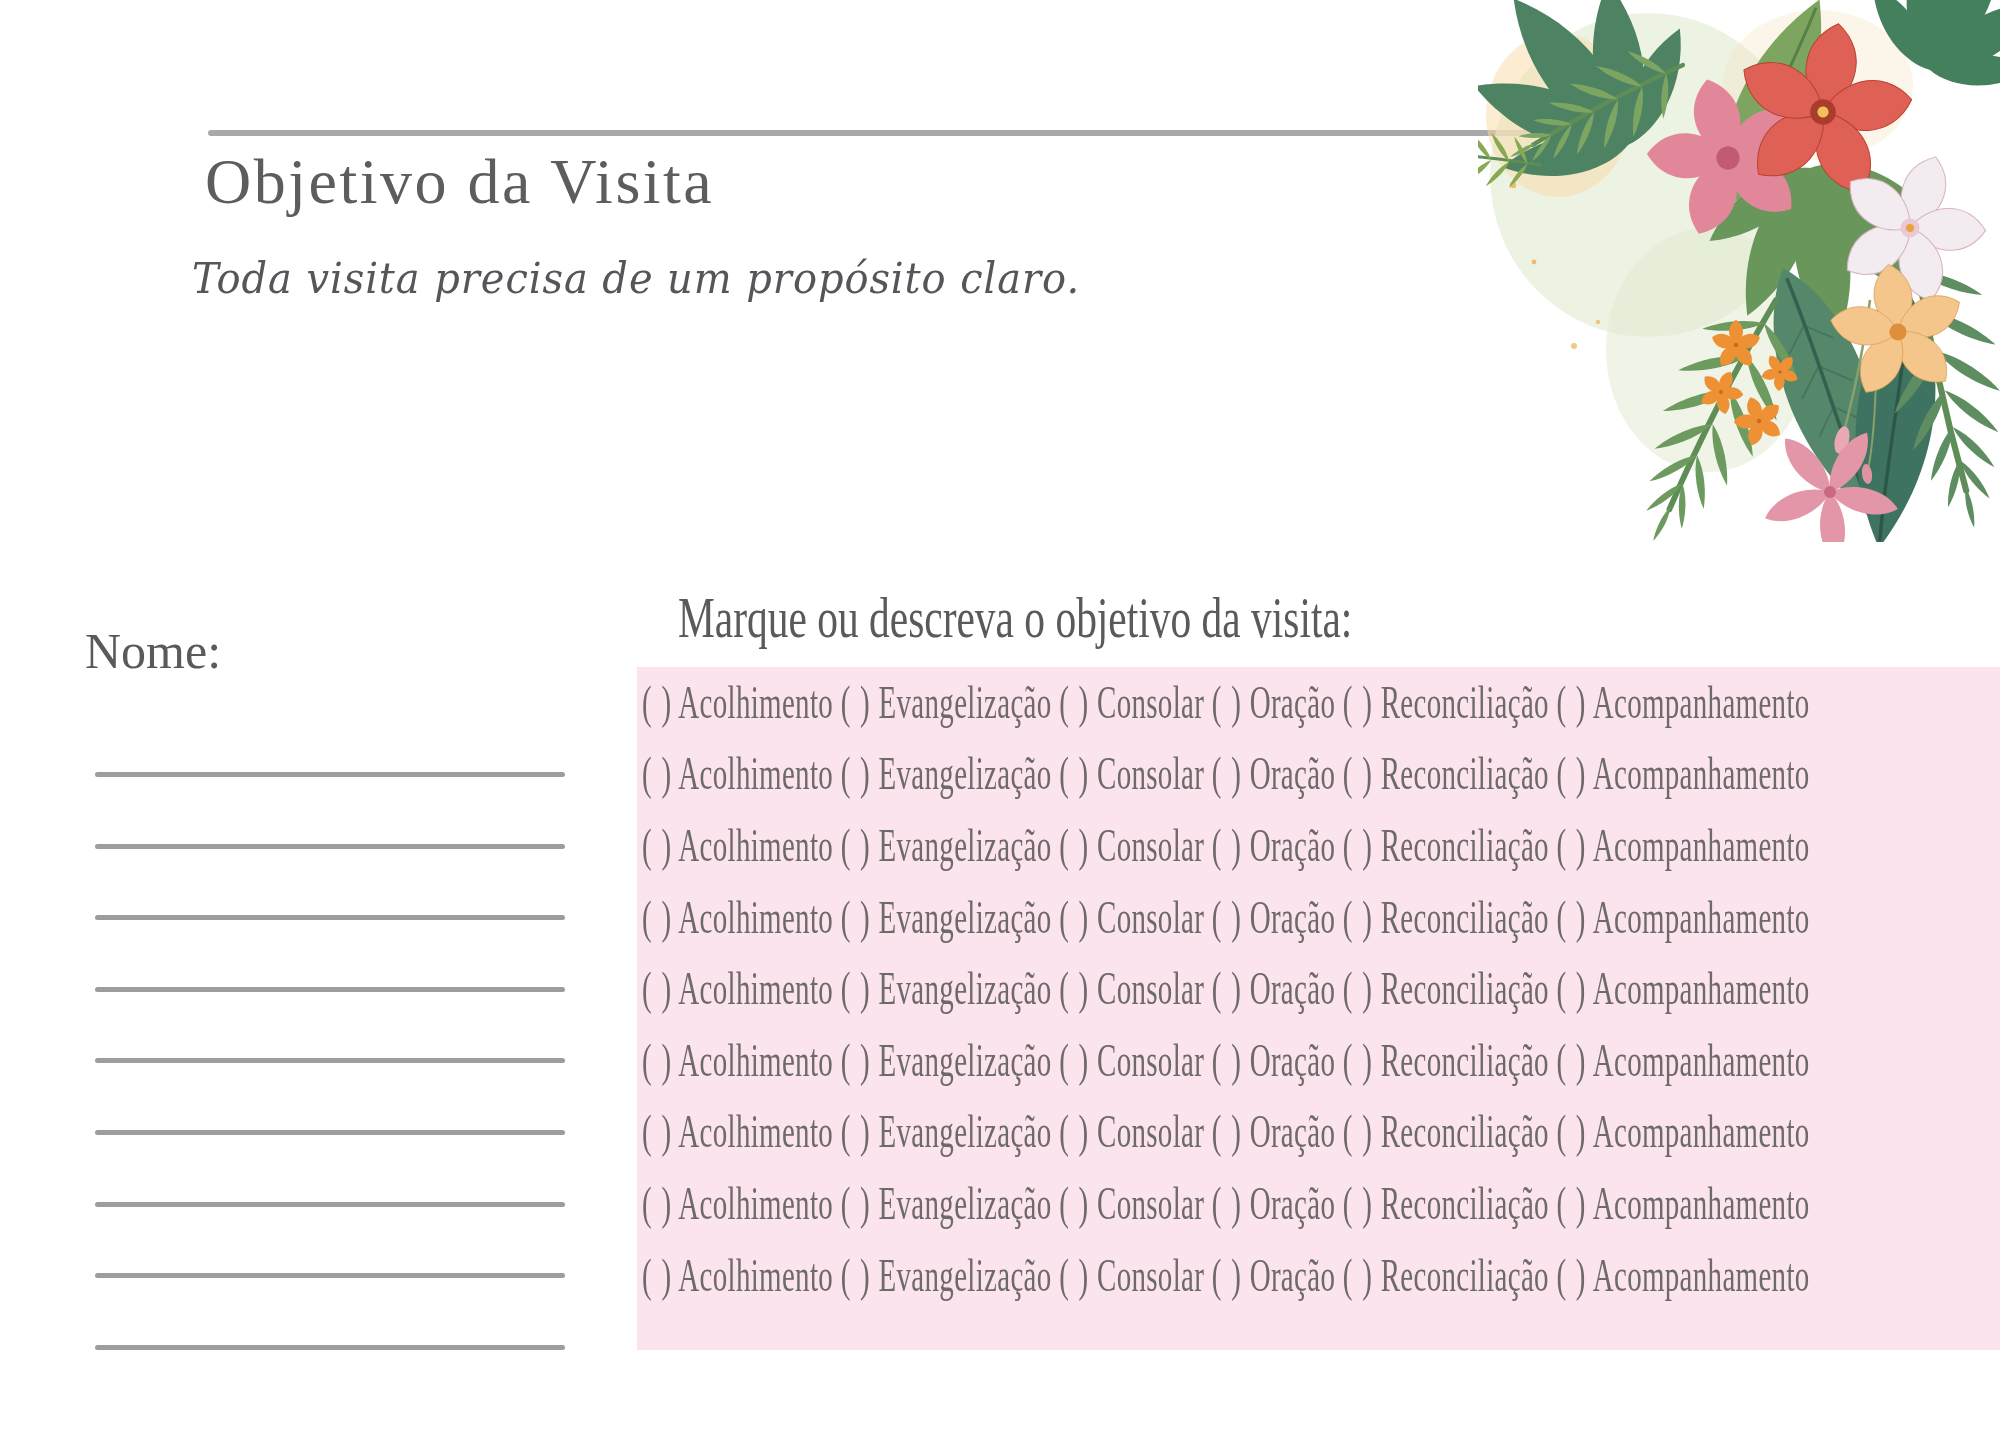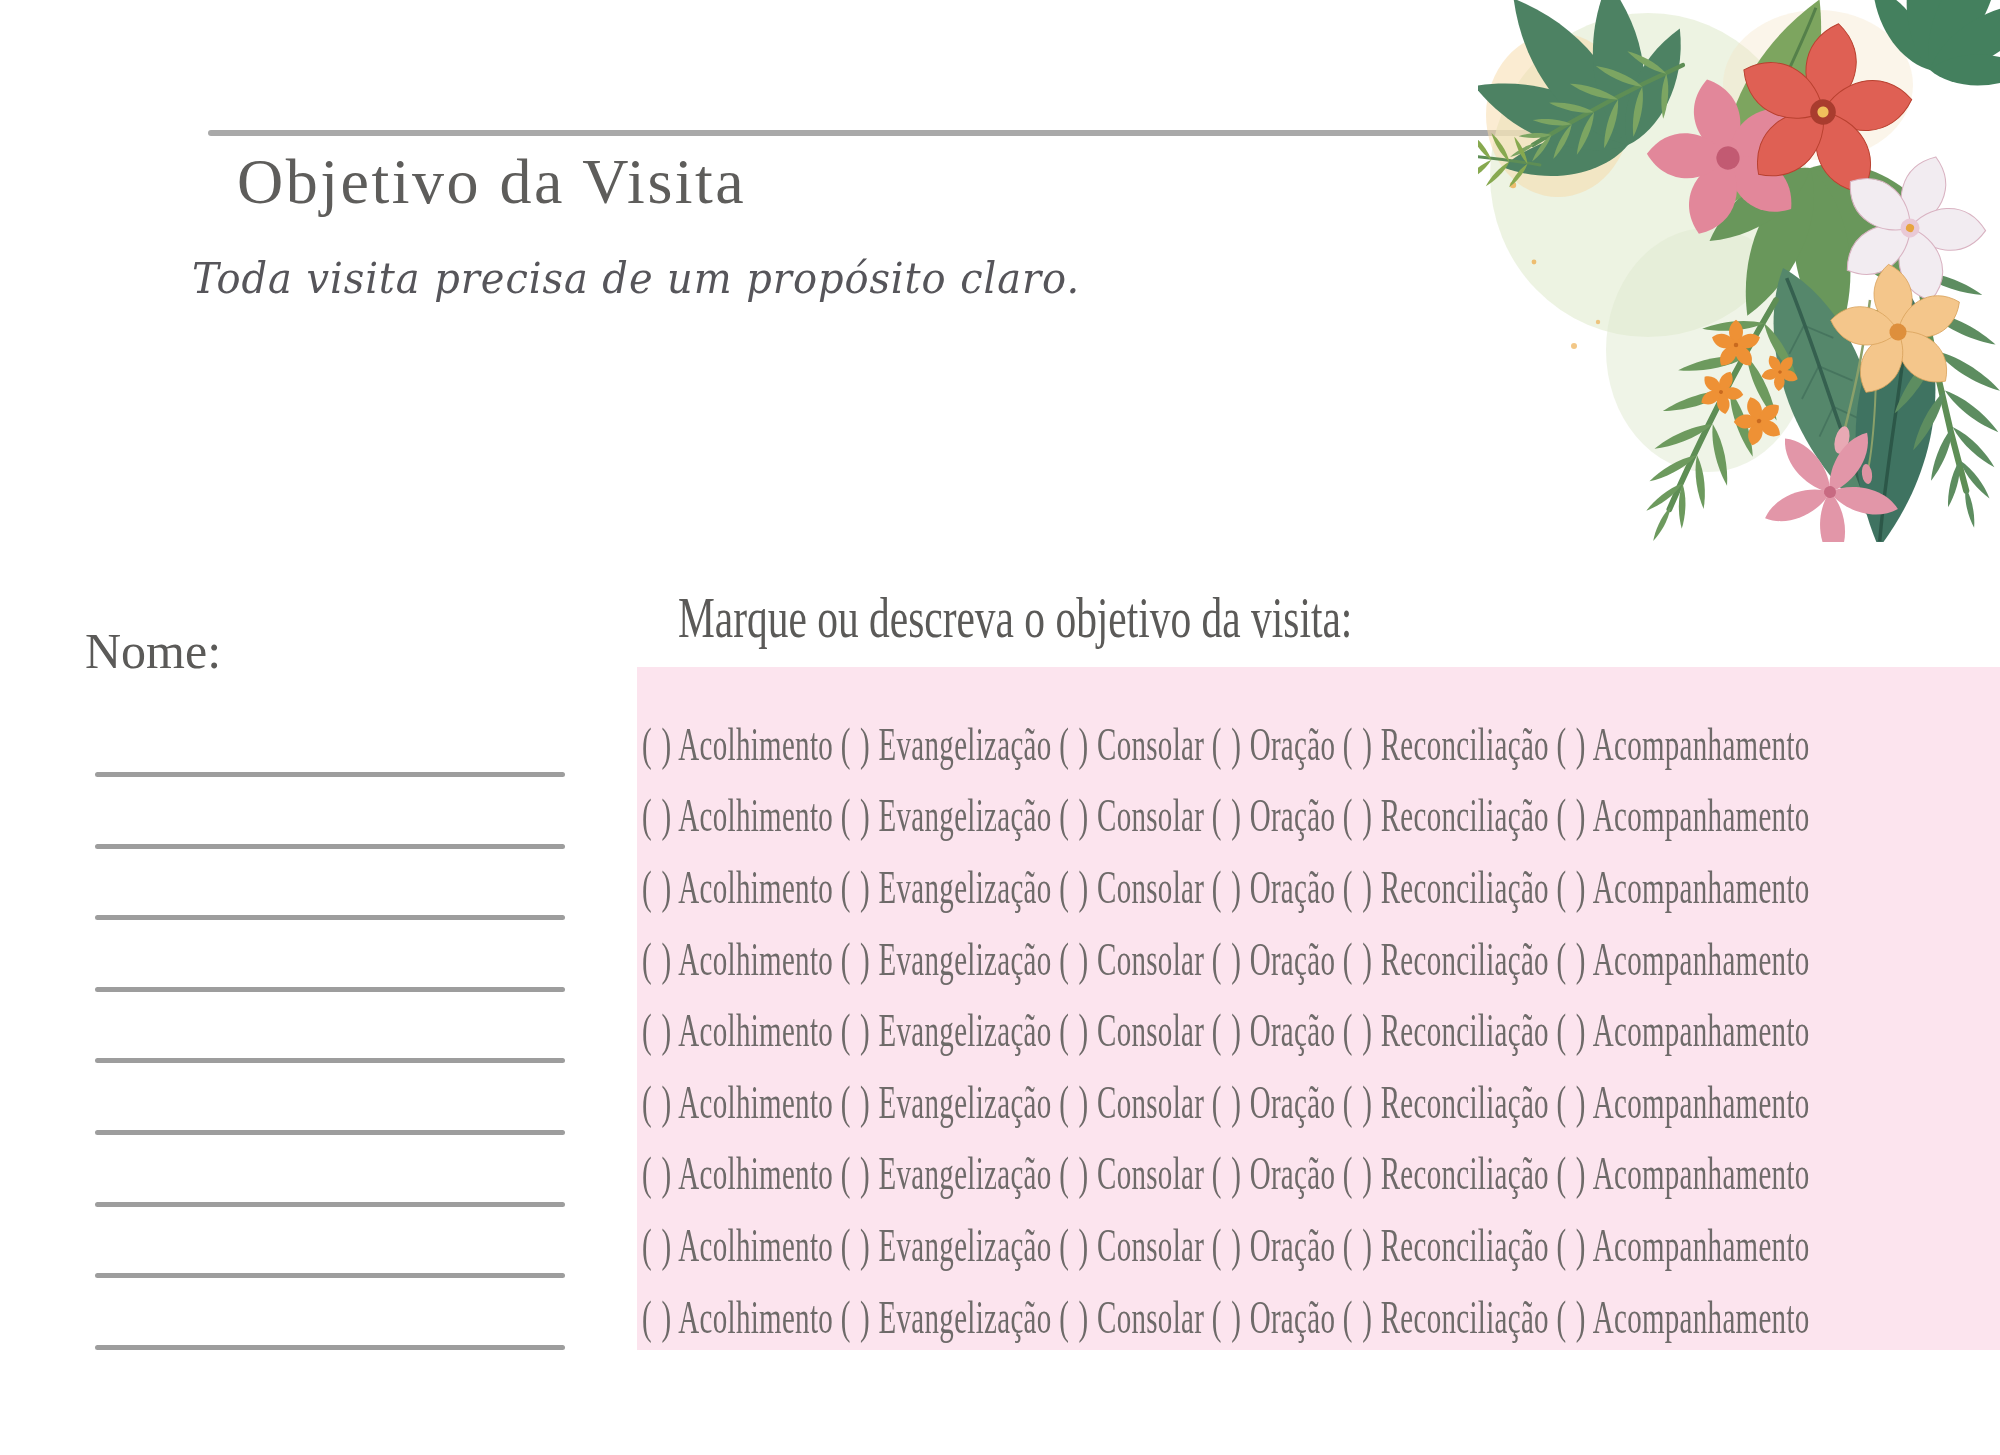--- a/index.html
+++ b/index.html
@@ -3,42 +3,42 @@
 <meta charset="utf-8">
 <style>
   html,body{margin:0;padding:0;background:#ffffff;}
   #canvas{position:relative;width:2000px;height:1455px;background:#ffffff;overflow:hidden;
           font-family:"Liberation Serif","DejaVu Serif",serif;}
 
   
   .top-rule{position:absolute;left:208px;top:130px;width:1337px;height:6px;
             background:#a9a9a9;border-radius:3px;}
   .page-title{position:absolute;left:205px;top:150px;font-size:64px;line-height:1;
-              letter-spacing:2.5px;color:#5e5d5b;white-space:nowrap;margin-left:32px;}
+              letter-spacing:2.5px;color:#5e5d5b;white-space:nowrap;}
   .page-subtitle{position:absolute;left:192px;top:255px;font-size:43px;line-height:1.1;
                  font-style:italic;color:#56555a;white-space:nowrap;
                  transform:scaleX(.93);transform-origin:0 50%;letter-spacing:1px;
                  font-family:"DejaVu Serif","Liberation Serif",serif;}
 
   
   .name-label{position:absolute;left:85px;top:626px;font-size:50px;line-height:1;
               color:#5b5a58;white-space:nowrap;}
   .options-heading{position:absolute;left:678px;top:590px;font-size:56px;line-height:1;
                    color:#5b5a58;white-space:nowrap;
                    transform:scaleX(.74);transform-origin:0 50%;}
 
   
   #name-lines{position:absolute;left:95px;top:772px;display:flex;flex-direction:column;gap:66.6px;}
   .name-line{width:470px;height:5px;border-radius:3px;background:#9d9d9d;}
 
   
   .options-panel{position:absolute;left:637px;top:667px;width:1363px;height:683px;
                  background:#fce4ee;}
   #option-rows{position:absolute;left:642px;top:667px;width:1358px;height:683px;
-               padding-top:42px;box-sizing:border-box;}
+               box-sizing:border-box;}
   .option-row{height:71.6px;display:flex;align-items:center;white-space:nowrap;}
   .row-inner{display:inline-block;transform:scaleX(.63);transform-origin:0 50%;
              font-size:46px;line-height:1;color:#6e6a69;letter-spacing:.5px;}
   .checkbox-marker{letter-spacing:2px;}
 
   
   .floral-art{position:absolute;left:1478px;top:0;width:522px;height:542px;}
 </style>
 </head>
 <body>

